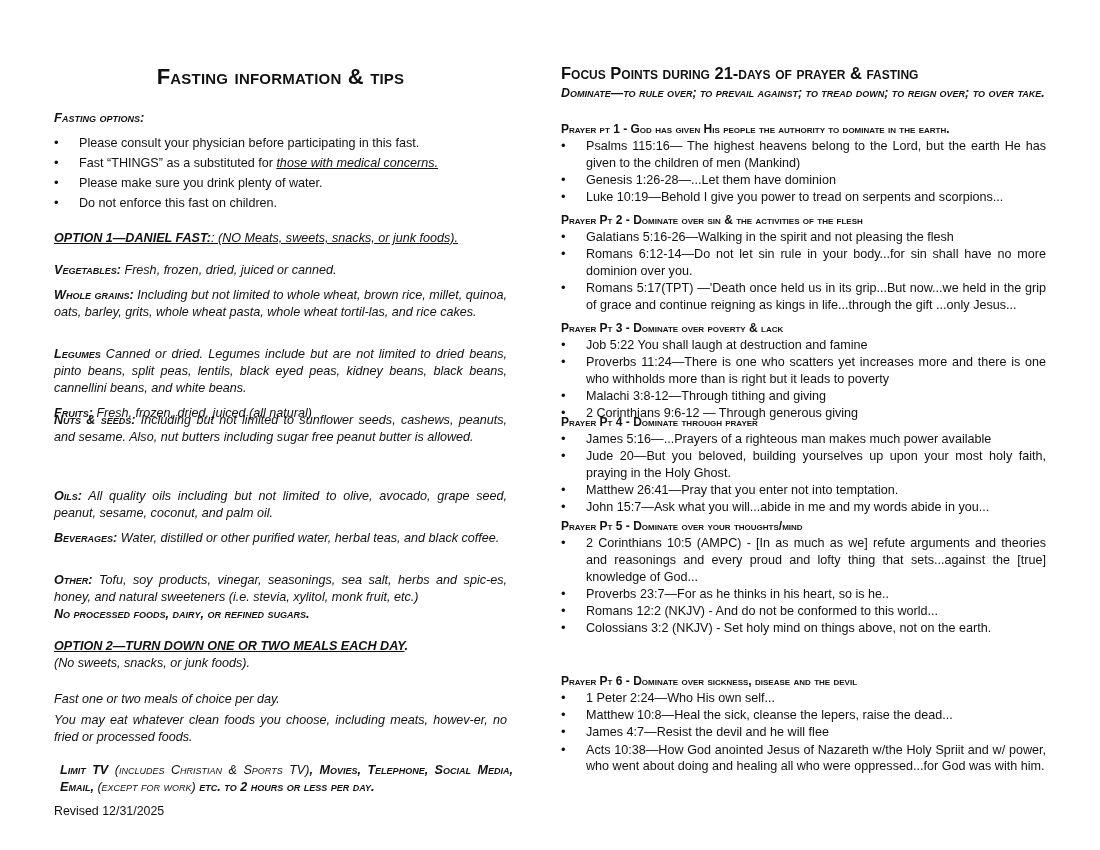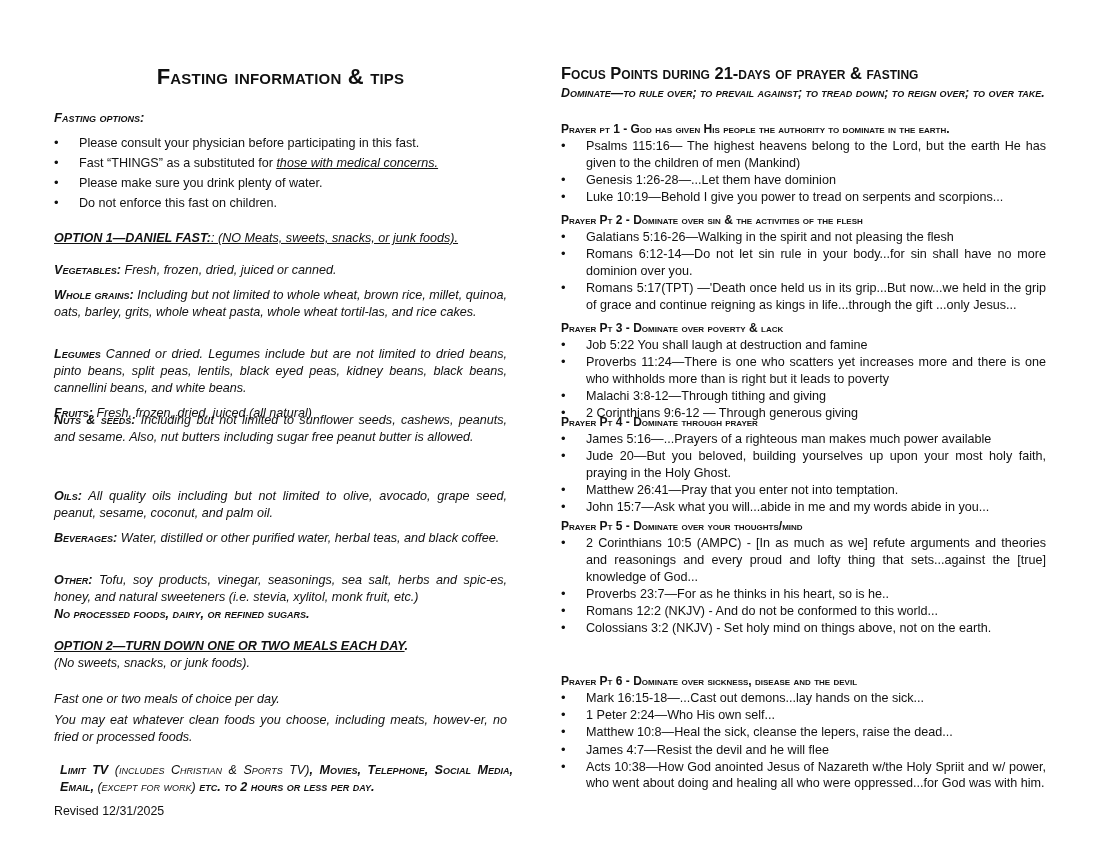--- a/index.html
+++ b/index.html
@@ -136,20 +136,19 @@
       <li>2 Corinthians 10:5 (AMPC) - [In as much as we] refute arguments and theories and reasonings and every proud and lofty thing that sets...against the [true] knowledge of God...</li>
       <li>Proverbs 23:7—For as he thinks in his heart, so is he..</li>
       <li>Romans 12:2 (NKJV) - And do not be conformed to this world...</li>
       <li>Colossians 3:2 (NKJV) - Set holy mind on things above, not on the earth.</li>
     </ul>
   </div>
 
   <div class="section" style="top:673px;">
     <div class="pt">Prayer Pt 6 - Dominate over sickness, disease and the devil</div>
     <ul class="bul">
-      <li>Mark 16:15-18—...Cast out demons...lay hands on the sick...</li>
       <li>1 Peter 2:24—Who His own self...</li>
       <li>Matthew 10:8—Heal the sick, cleanse the lepers, raise the dead...</li>
       <li>James 4:7—Resist the devil and he will flee</li>
       <li>Acts 10:38—How God anointed Jesus of Nazareth w/the Holy Spriit and w/ power, who went about  doing and healing all who were oppressed...for God was with him.</li>
     </ul>
   </div>
 </div>
 
 </body></html>

